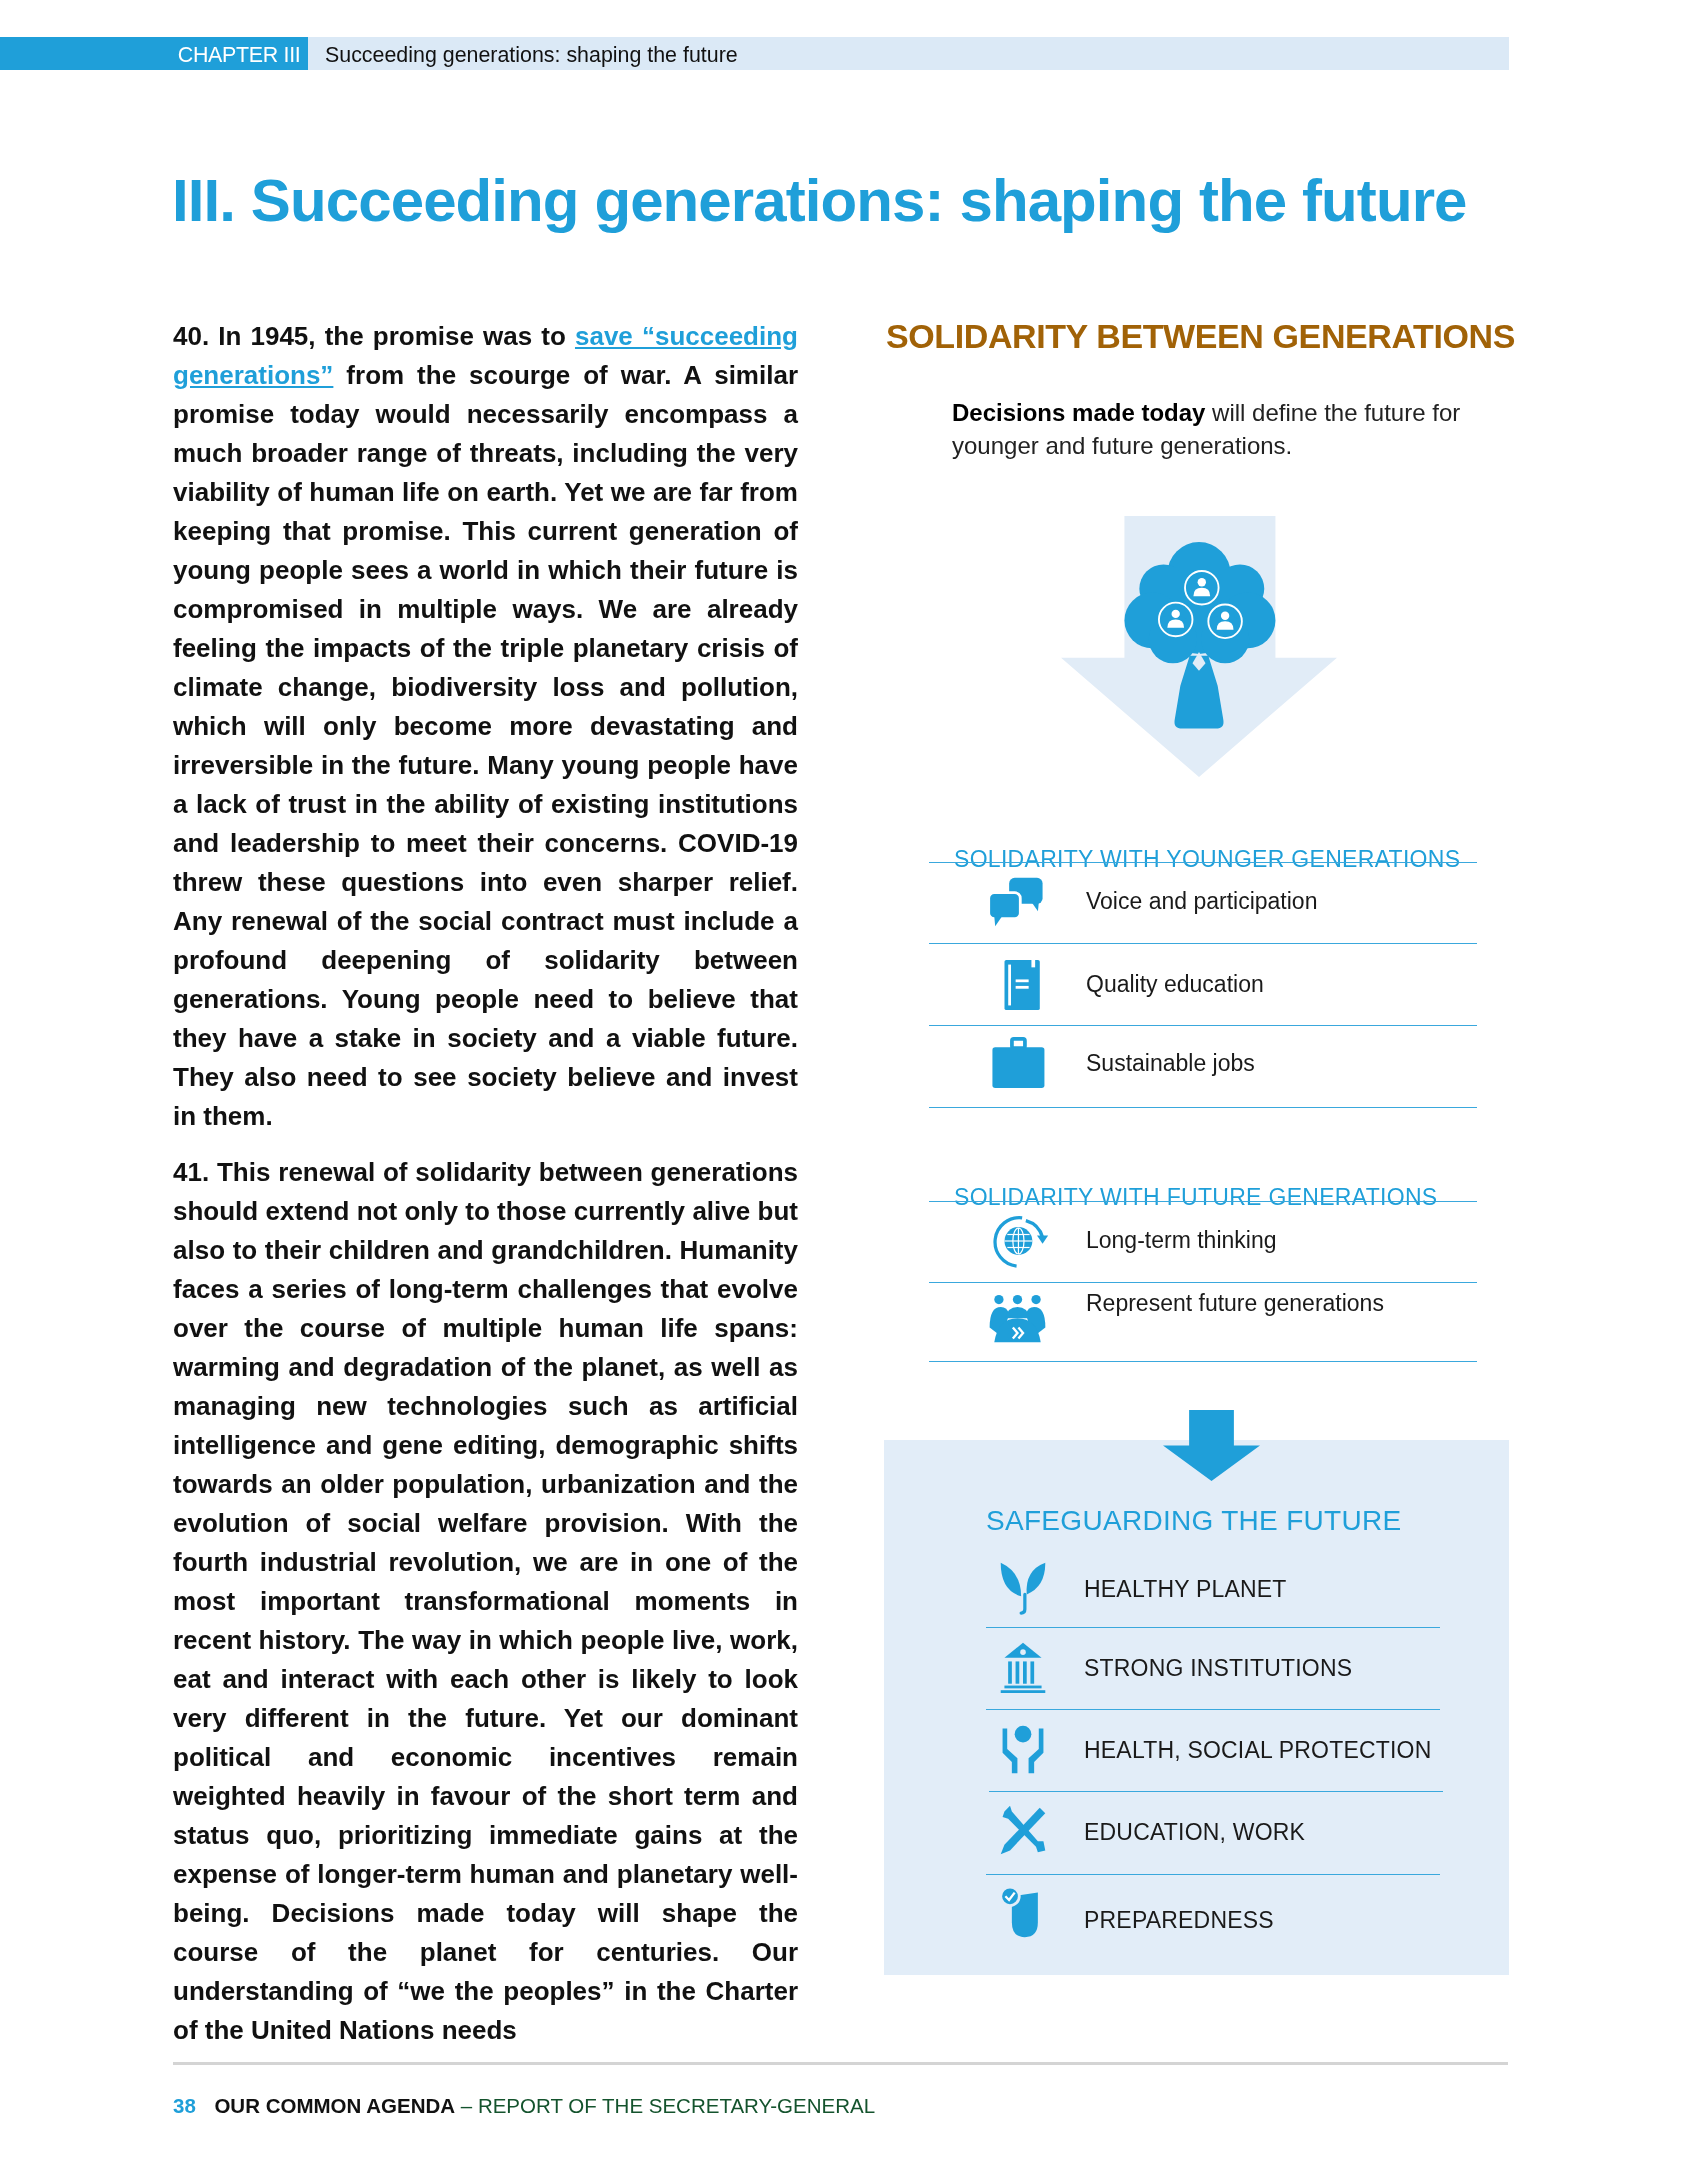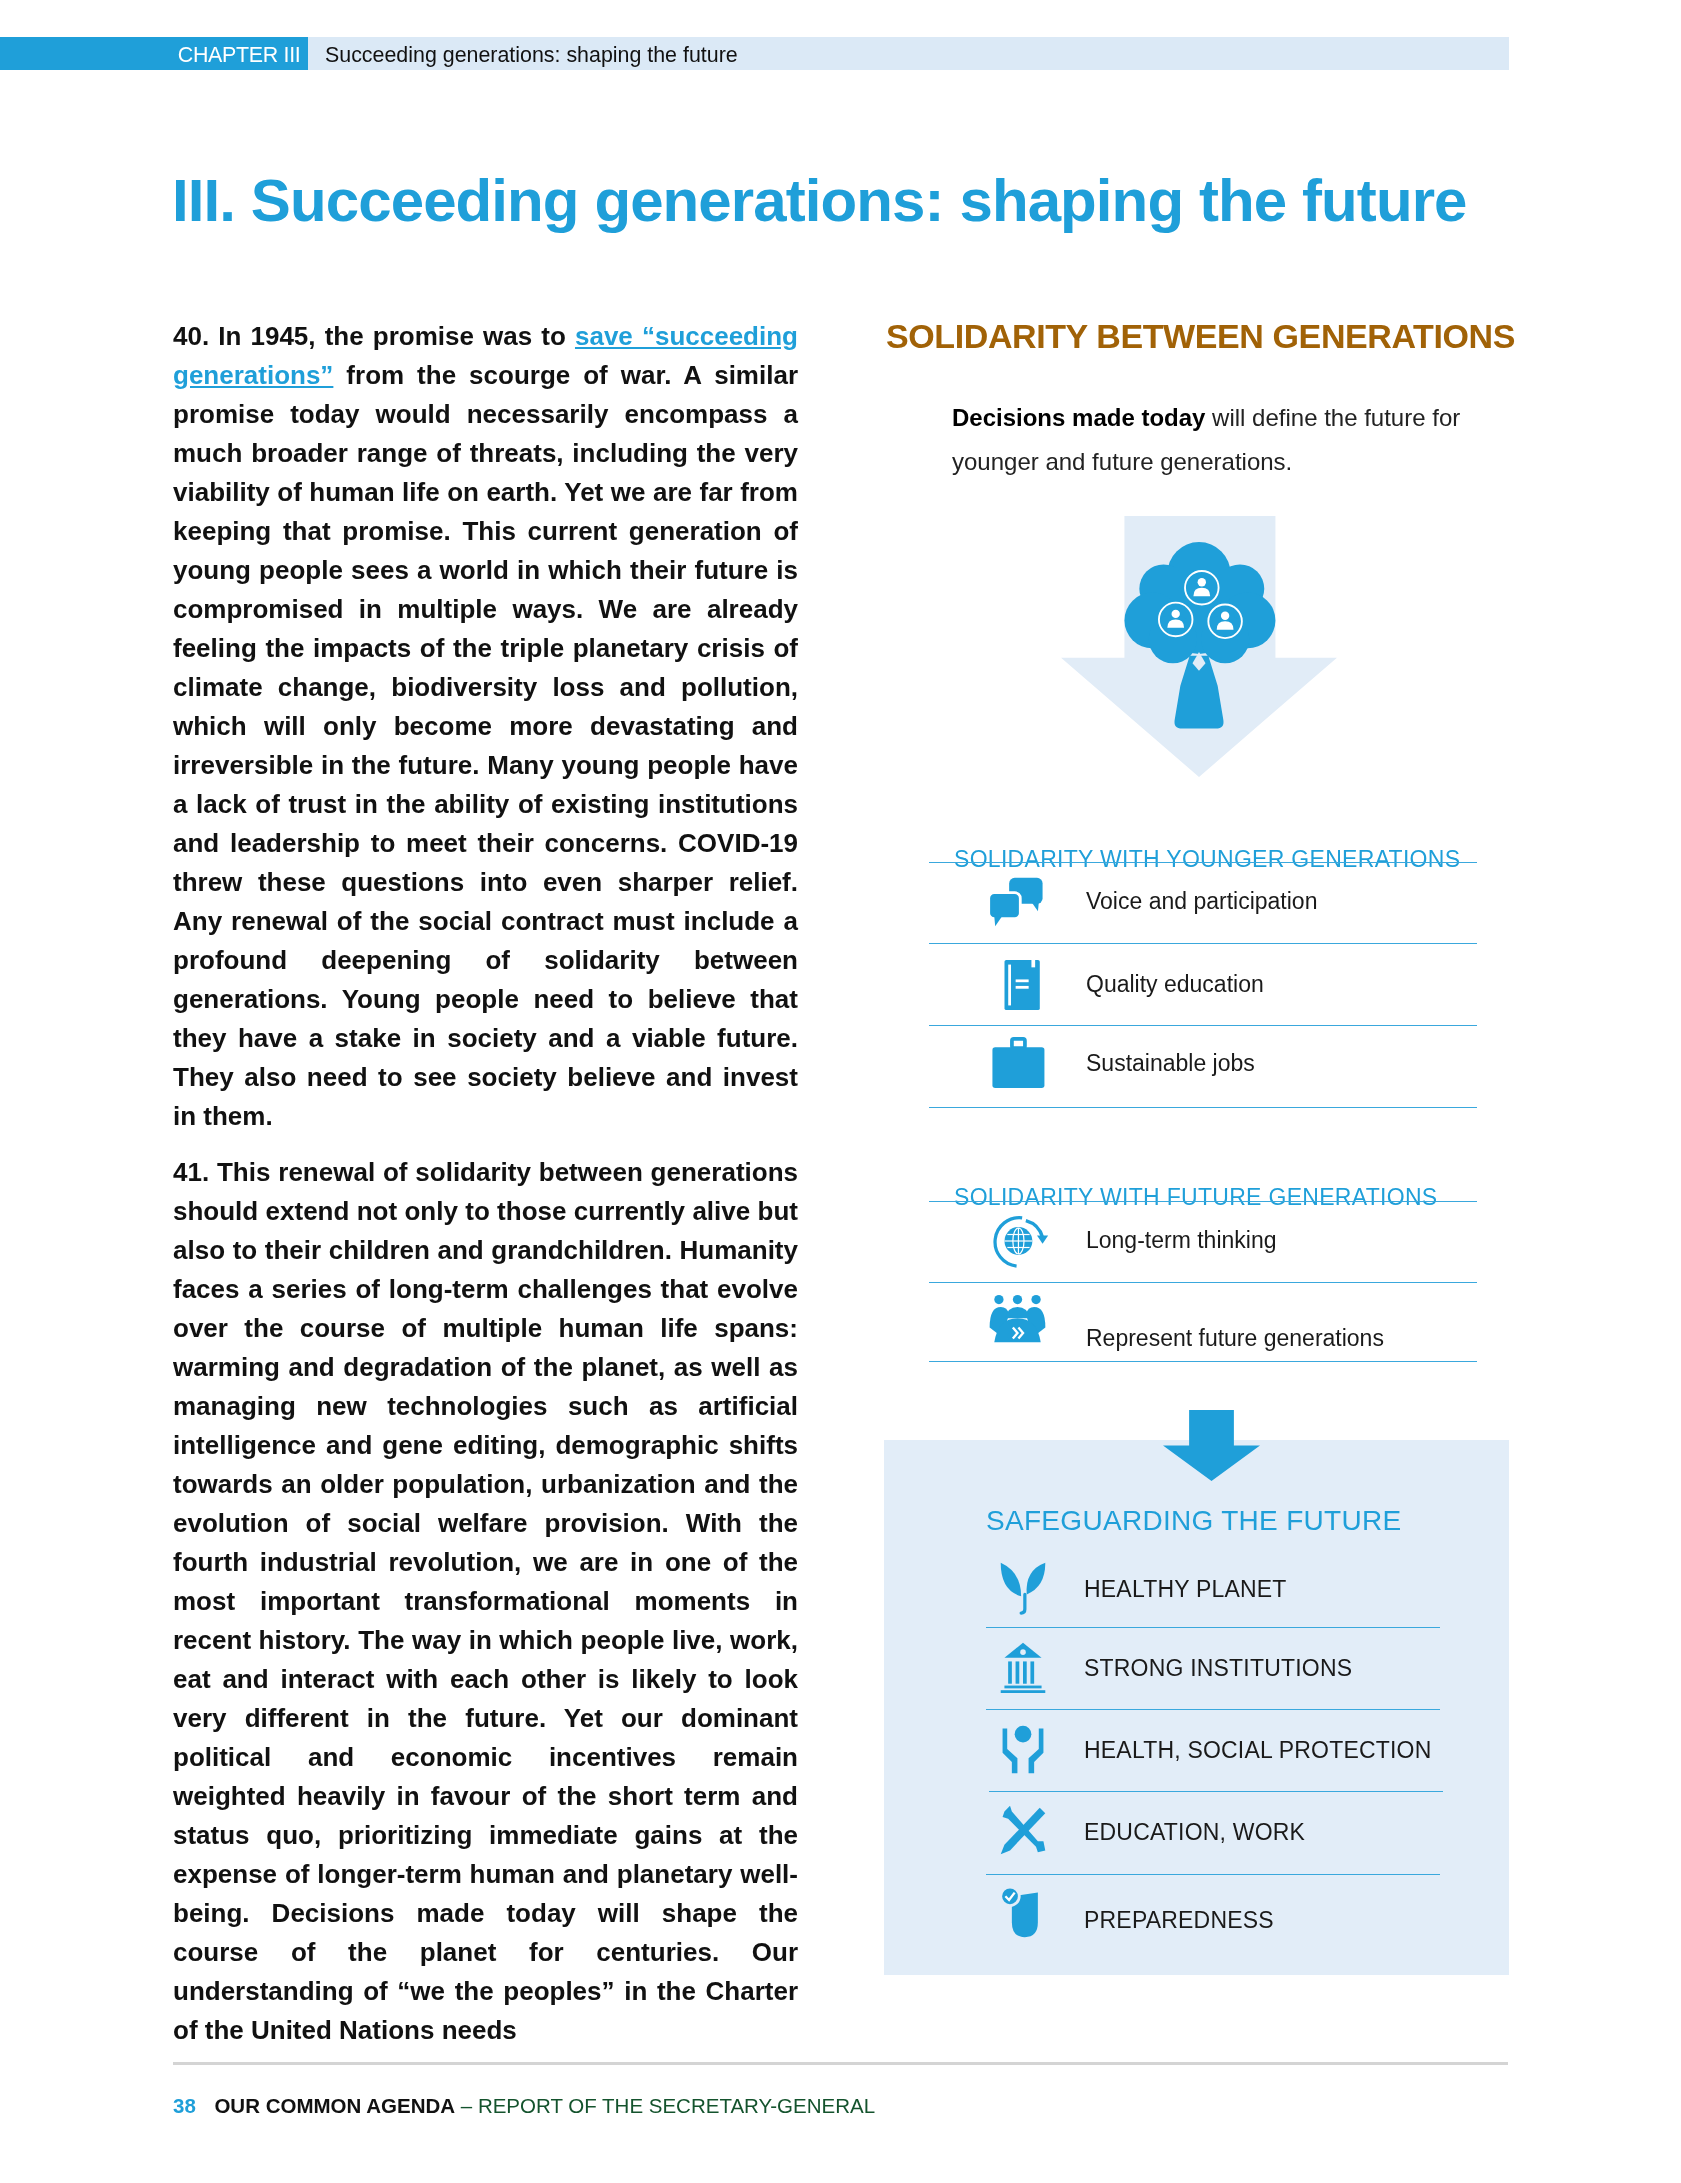--- a/index.html
+++ b/index.html
@@ -11,21 +11,21 @@
   .hdr-chapter { position: absolute; right: 7.5px; top: 5.6px; color: #fff; font-size: 21.4px; letter-spacing: -0.3px; }
   .hdr-title { position: absolute; left: 17px; top: 5.6px; color: #111; font-size: 21.4px; }
 
   .page-title { position: absolute; left: 172px; top: 166px; font-size: 60px; font-weight: bold; color: #1f9fd9; letter-spacing: -0.9px; white-space: nowrap; }
 
   .col-left { position: absolute; left: 173px; top: 317px; width: 625px; font-size: 26px; line-height: 39px; text-align: justify; color: #111; }
   .col-left p { margin-bottom: 17px; font-weight: bold; }
   .col-left a { color: #1f9fd9; text-decoration: underline; }
 
   .sol-heading { position: absolute; left: 886px; top: 317px; font-size: 34px; font-weight: bold; color: #a16207; white-space: nowrap; letter-spacing: -0.4px; }
-  .sol-sub { position: absolute; left: 952px; top: 396px; width: 522px; font-size: 24px; line-height: 44px; color: #222; }
+  .sol-sub { position: absolute; left: 952px; top: 396px; width: 522px; font-size: 24px; line-height: 33px; color: #222; }
   .sol-sub b { color: #000; }
 
   .tree-wrap { position: absolute; left: 1061px; top: 516px; width: 276px; height: 261px; }
 
   .group-head { position: absolute; left: 954px; font-size: 23px; color: #1f9fd9; letter-spacing: 0.3px; white-space: nowrap; margin-top: 32px; }
   .row { position: absolute; left: 929px; width: 548px; border-top: 1.9px solid #3aa8dd; }
   .row-last { position: absolute; left: 929px; width: 548px; height: 0; border-top: 1.9px solid #3aa8dd; }
   .row .ico { position: absolute; left: 56px; width: 65px; height: 56px; display: flex; align-items: center; justify-content: center; }
   .row .lbl { position: absolute; left: 157px; font-size: 23px; color: #1a1a1a; white-space: nowrap; }
 
@@ -158,21 +158,21 @@
           <circle cx="35" cy="8" r="5"></circle>
           <circle cx="55" cy="8" r="5"></circle>
           <path d="M5,38 Q5,16 17,16 Q24,16 26,24 L18,48 Z"></path>
           <path d="M65,38 Q65,16 53,16 Q46,16 44,24 L52,48 Z"></path>
           <path d="M22,28 Q24,16 35,16 Q46,16 48,28 Z"></path>
           <path d="M10,54 Q14,28 35,28 Q56,28 60,54 Z"></path>
         </g>
         <path d="M30,38 L35,44 L30,50 M36,38 L41,44 L36,50" stroke="#fff" stroke-width="2.5" fill="none"></path>
       </svg>
   </span>
-  <span class="lbl" style="top:42px;">Represent future generations</span>
+  <span class="lbl" style="top:7px;">Represent future generations</span>
 </div>
 <div class="row-last" style="top:1361px;"></div>
 
 <div class="safe-box"></div>
 <svg class="big-arrow" viewBox="0 0 104 76">
     <polygon points="28,0 76,0 76,38 104,38 52,76 0,38 28,38" fill="#1f9fd9"></polygon>
   </svg>
 
 <div class="safe-head">SAFEGUARDING THE FUTURE</div>
 

